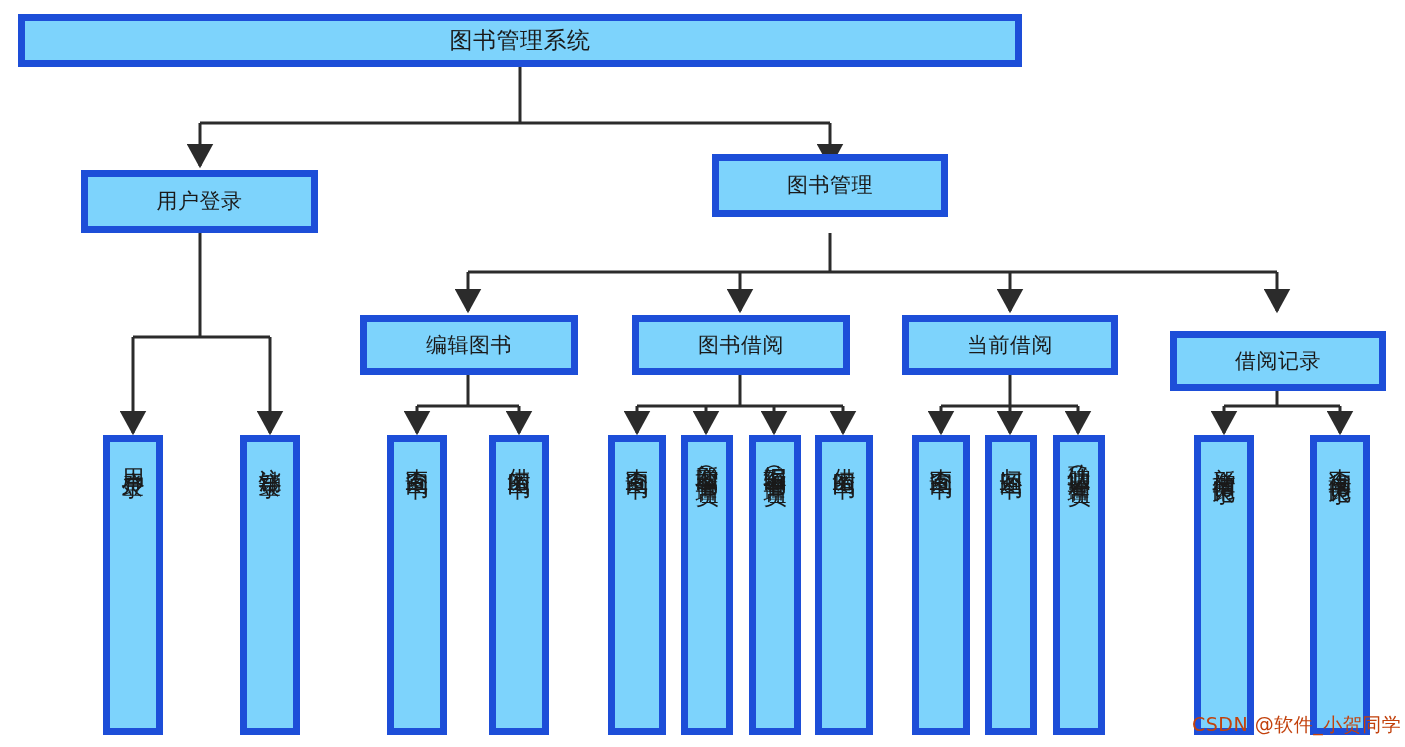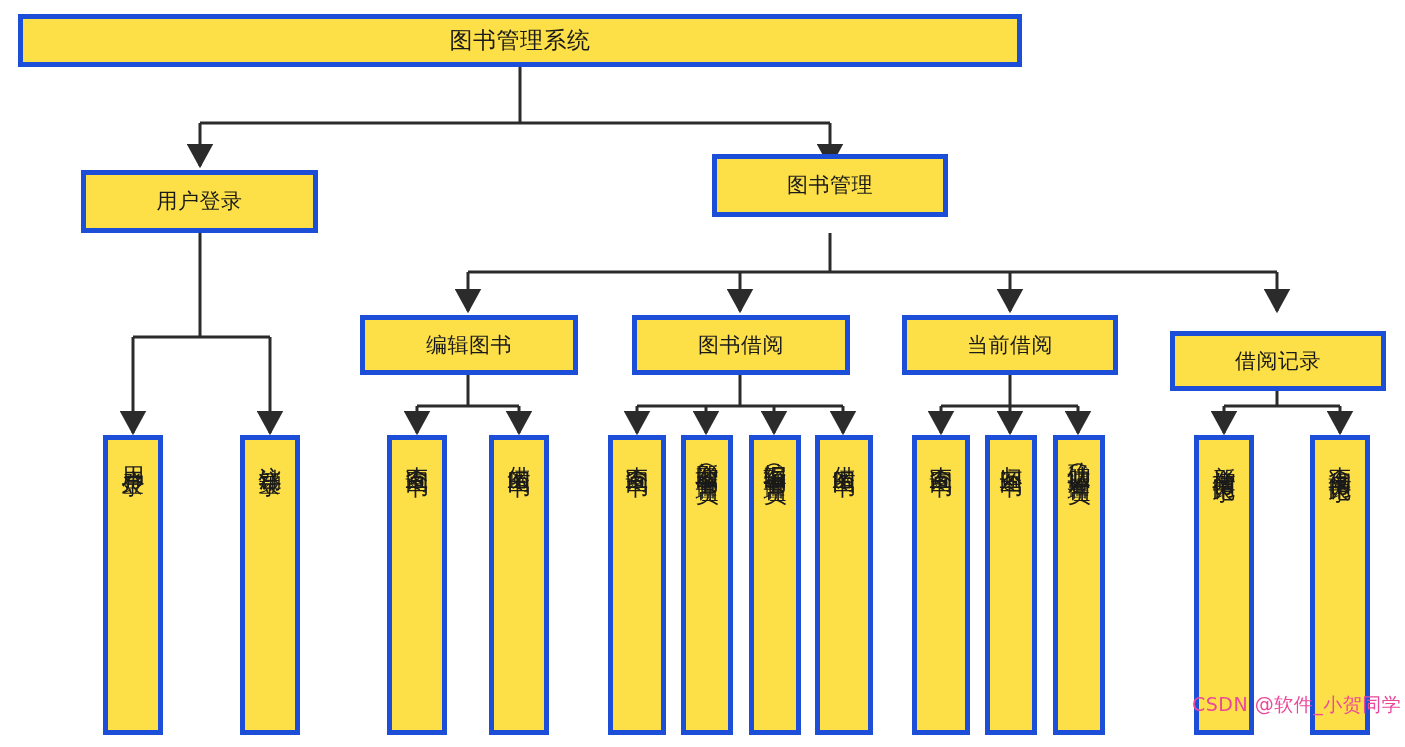--- a/index.html
+++ b/index.html
@@ -20,22 +20,22 @@
   #edges {
     position: absolute;
     left: 0;
     top: 0;
     width: 1405px;
     height: 747px;
   }
   .node {
     position: absolute;
     box-sizing: border-box;
-    background: #fde047;
-    border: 5px solid #1d4ed8;
+    background: #7dd3fc;
+    border: 7px solid #1d4ed8;
     display: flex;
     align-items: center;
     justify-content: center;
     z-index: 2;
   }
   .node .label {
     color: #1a1a1a;
     line-height: 1.18;
     text-align: center;
     letter-spacing: 0.5px;
@@ -55,23 +55,23 @@
     font-size: 23px;
     letter-spacing: 3px;
     line-height: 1;
     white-space: nowrap;
   }
   .node.leaf.tall-text { padding-top: 4px; }
 
   .watermark {
     position: absolute;
     left: 1192px;
-    top: 692px;
+    top: 712px;
     font-size: 19px;
-    color: #ec4899;
+    color: #c2410c;
     white-space: nowrap;
     z-index: 3;
     letter-spacing: 0.5px;
   }
 </style>
 </head>
 <body>
 
 <div id="canvas">
 

